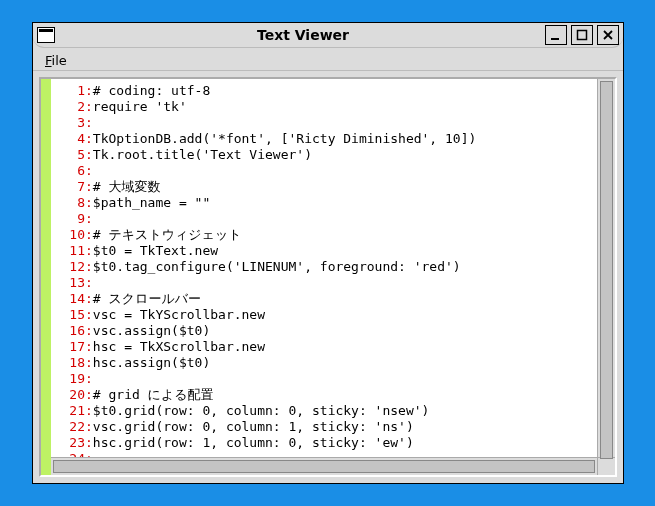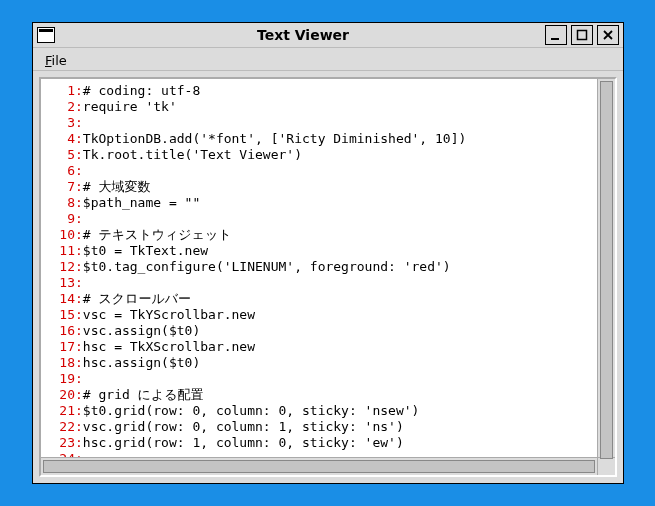--- a/index.html
+++ b/index.html
@@ -19,20 +19,21 @@
     display:flex;
     flex-direction:column;
   }
   .titlebar{
     height:24px;
     background:#dcdcdc;
     display:flex;
     align-items:center;
     padding:0 4px;
     border-bottom:1px solid #bbb;
+    border-radius:11px;
   }
   .titlebar .sysicon{
     width:16px;height:14px;
     border:1px solid #000;
     margin-right:6px;
     position:relative;
     background:#fff;
   }
   .titlebar .sysicon::before{
     content:"";
@@ -78,20 +79,21 @@
     min-height:0;
   }
   .textframe{
     flex:1;
     display:grid;
     grid-template-columns:1fr 18px;
     grid-template-rows:1fr 18px;
     border:2px inset #fff;
     background:#bef264;
     min-height:0;
+    padding-left:10px;
   }
   .textarea{
     grid-column:1;grid-row:1;
     overflow:hidden;
     background:#fff;
     padding:4px 2px 4px 6px;
     font-family:"Ricty Diminished","DejaVu Sans Mono","Liberation Mono",monospace;
     font-size:13px;
     line-height:16px;
     white-space:pre;

